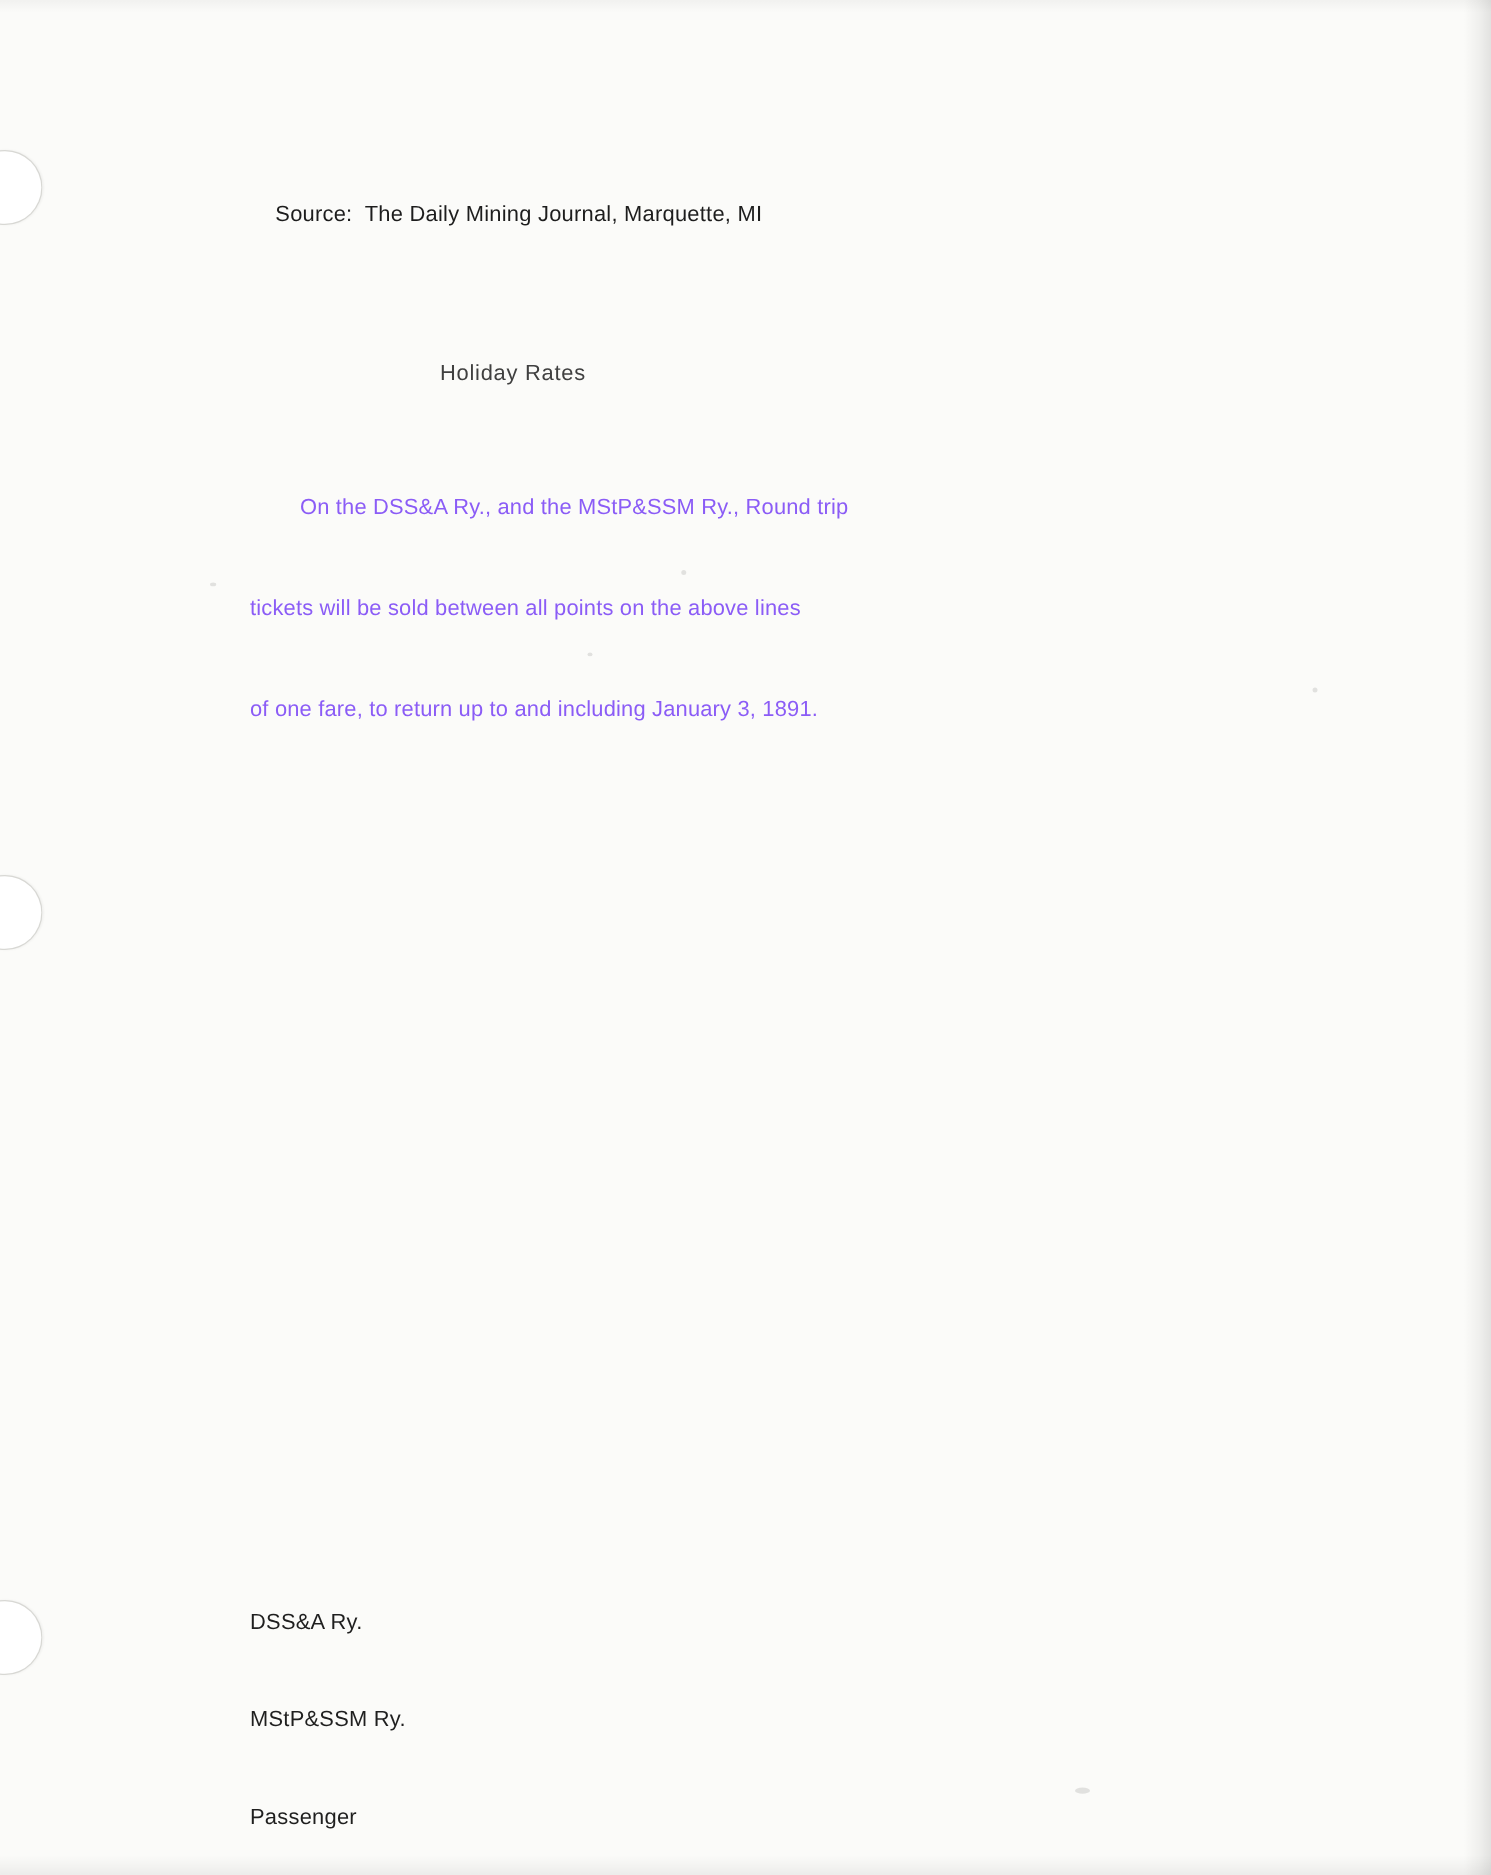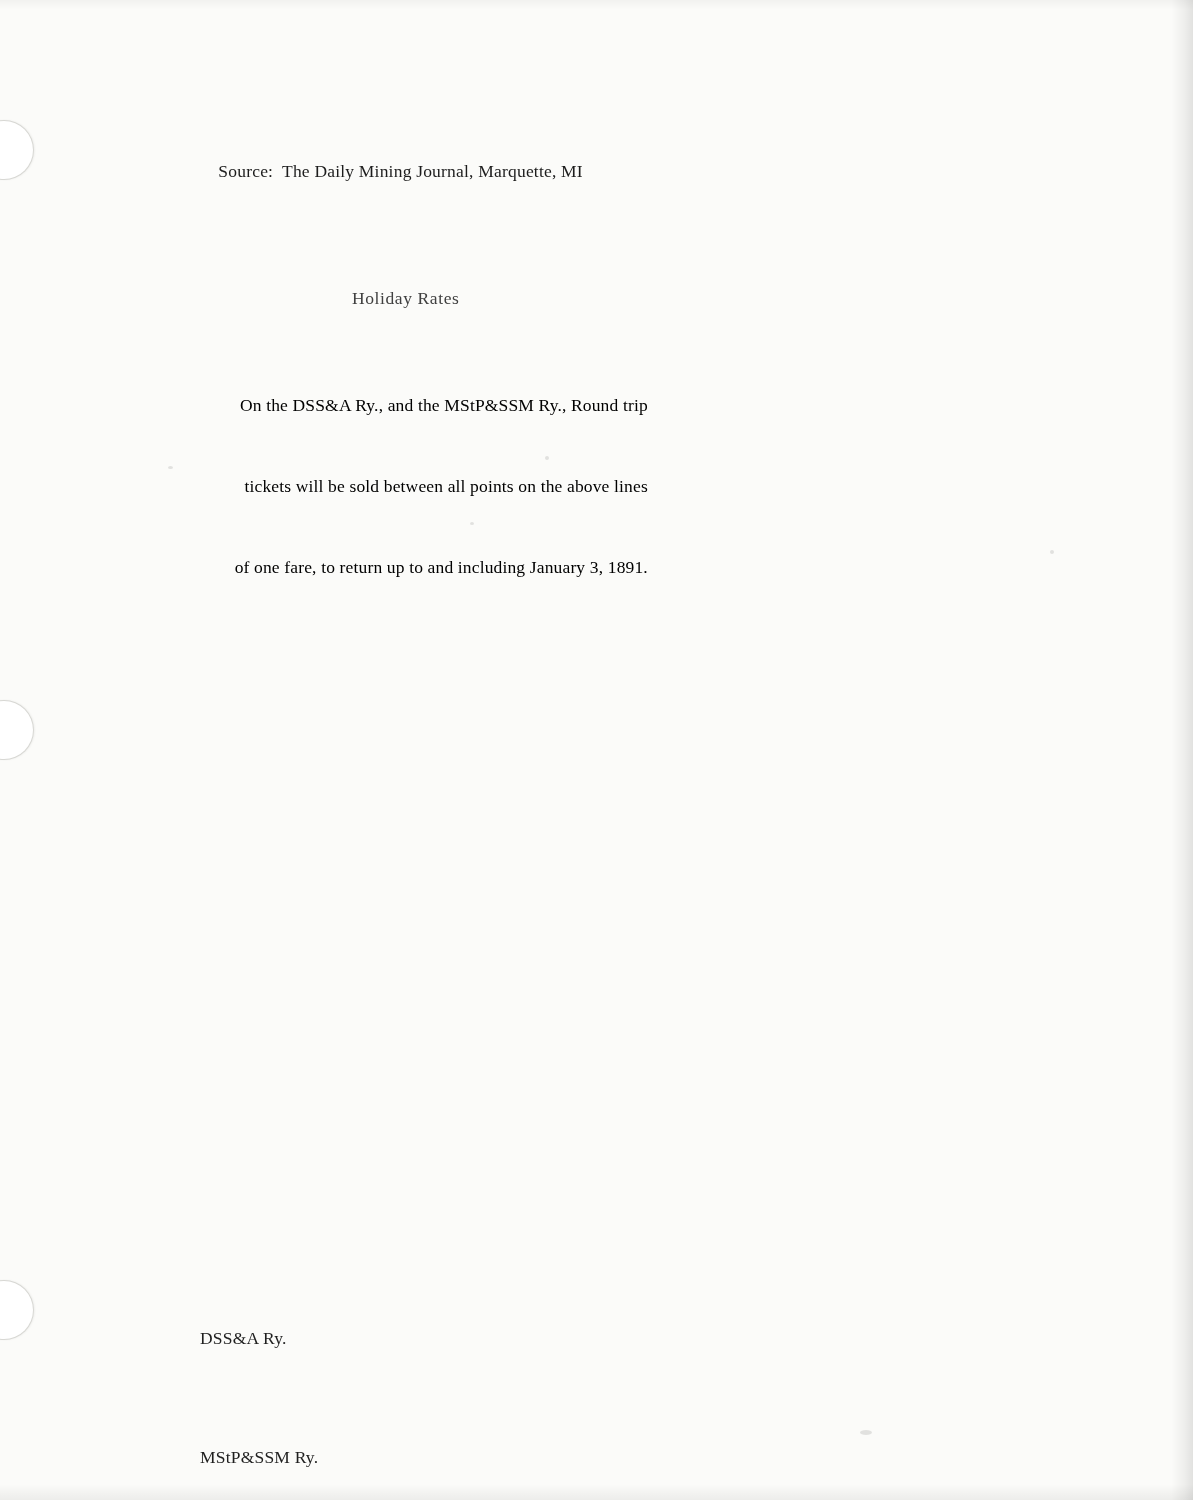--- a/index.html
+++ b/index.html
@@ -57,21 +57,21 @@
     background: #ffffff;
     box-shadow: 1px 0 2px rgba(0,0,0,0.05);
   }
   .punch.p1 { top: 120px; }
   .punch.p2 { top: 700px; }
   .punch.p3 { top: 1280px; }
 
   .sheet-text {
     position: absolute;
     color: #1d1d1d;
-    font-family: Liberation Serif, serif;
+    font-family: Liberation Sans, sans-serif;
     white-space: pre;
   }
 
   #source-block {
     left: 200px;
     top: 126px;
     font-size: 17.5px;
     line-height: 30px;
     letter-spacing: 0.2px;
   }
@@ -87,40 +87,39 @@
     letter-spacing: 0.6px;
     color: #404040;
   }
 
   #body-block {
     left: 200px;
     top: 338px;
     font-size: 17.5px;
     line-height: 27px;
     letter-spacing: 0.15px;
-    color: #000000;
-    text-align: right;
+    color: #8b5cf6;
   }
   #body-block .first-line {
     display: block;
     padding-left: 40px;
   }
   #body-block .line {
     display: block;
   }
 
   #signature-block {
     left: 200px;
     top: 1232px;
     font-size: 17.5px;
     line-height: 26px;
     letter-spacing: 0.2px;
     color: #1f1f1f;
   }
-  #signature-block .line { display: block; margin-top: 41px; }
+  #signature-block .line { display: block; }
 
   
   .speck {
     position: absolute;
     background: rgba(0,0,0,0.10);
     border-radius: 50%;
     pointer-events: none;
   }
 </style>
 </head>

